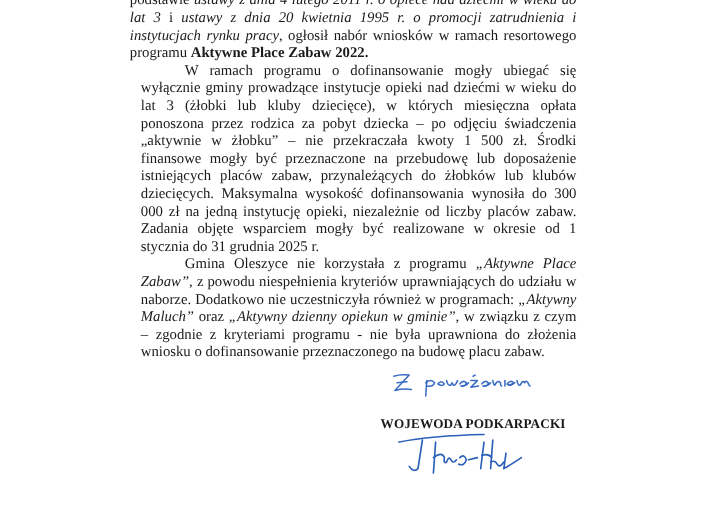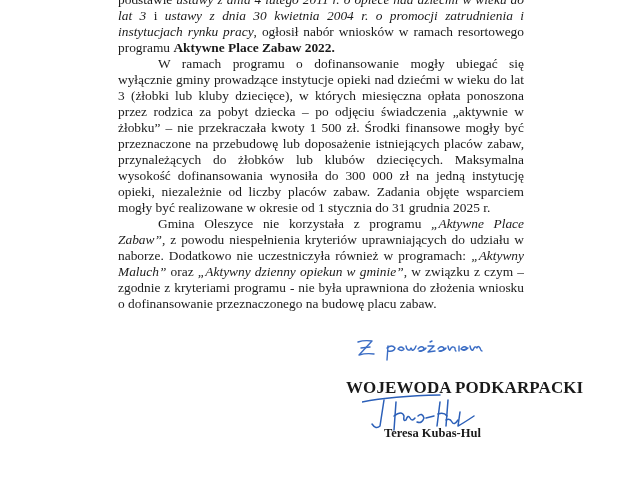--- a/index.html
+++ b/index.html
@@ -31,41 +31,42 @@
       font-size: 13.4px;
       line-height: 16px;
       text-align: justify;
     }
     .body-text p {
       margin: 0;
       padding: 0;
     }
     .body-text p.indent {
       text-indent: 40px;
+      margin-left: 10px;
     }
     .body-text p.first {
       text-indent: 0;
     }
     .it { font-style: italic; }
     .b { font-weight: bold; }
 
     .closing {
       position: absolute;
       left: 354px;
       top: 336px;
       width: 180px;
       height: 26px;
     }
     .closing svg { display: block; }
 
     .sig-title {
       position: absolute;
       left: 346px;
       top: 378px;
-      font-size: 17px;
+      font-size: 12px;
       font-weight: bold;
       letter-spacing: 0.1px;
       white-space: nowrap;
     }
     .signature {
       position: absolute;
       left: 362px;
       top: 392px;
       width: 130px;
       height: 42px;
@@ -79,21 +80,21 @@
       font-weight: bold;
       white-space: nowrap;
     }
   </style>
 </head>
 <body>
 
 <div class="page">
 
   <div class="body-text">
-    <p class="first"><span>podstawie </span><span class="it">ustawy z dnia 4 lutego 2011 r. o opiece nad dziećmi w wieku do lat 3</span><span> i </span><span class="it">ustawy z dnia 30 kwietnia 2004 r. o promocji zatrudnienia i instytucjach rynku pracy</span><span>, ogłosił nabór wniosków w ramach resortowego programu </span><span class="b">Aktywne Place Zabaw 2022.</span></p>
+    <p class="first"><span>podstawie </span><span class="it">ustawy z dnia 4 lutego 2011 r. o opiece nad dziećmi w wieku do lat 3</span><span> i </span><span class="it">ustawy z dnia 20 kwietnia 1995 r. o promocji zatrudnienia i instytucjach rynku pracy</span><span>, ogłosił nabór wniosków w ramach resortowego programu </span><span class="b">Aktywne Place Zabaw 2022.</span></p>
 
     <p class="indent">W ramach programu o dofinansowanie mogły ubiegać się wyłącznie gminy prowadzące instytucje opieki nad dziećmi w wieku do lat 3 (żłobki lub kluby dziecięce), w których miesięczna opłata ponoszona przez rodzica za pobyt dziecka – po odjęciu świadczenia „aktywnie w żłobku” – nie przekraczała kwoty 1 500 zł. Środki finansowe mogły być przeznaczone na przebudowę lub doposażenie istniejących placów zabaw, przynależących do żłobków lub klubów dziecięcych. Maksymalna wysokość dofinansowania wynosiła do 300 000 zł na jedną instytucję opieki, niezależnie od liczby placów zabaw. Zadania objęte wsparciem mogły być realizowane w okresie od 1 stycznia do 31 grudnia 2025 r.</p>
 
     <p class="indent"><span>Gmina Oleszyce nie korzystała z programu </span><span class="it">„Aktywne Place Zabaw”</span><span>, z powodu niespełnienia kryteriów uprawniających do udziału w naborze. Dodatkowo nie uczestniczyła również w programach: </span><span class="it">„Aktywny Maluch”</span><span> oraz </span><span class="it">„Aktywny dzienny opiekun w gminie”</span><span>, w związku z czym – zgodnie z kryteriami programu - nie była uprawniona do złożenia wniosku o dofinansowanie przeznaczonego na budowę placu zabaw.</span></p>
   </div>
 
   <div class="closing">
     <svg width="180" height="26" viewBox="0 0 180 26">
       <g fill="none" stroke="#3a6cc4" stroke-width="1.4" stroke-linecap="round" stroke-linejoin="round">
 
@@ -129,15 +130,14 @@
         <path d="M64 26 L72 24"></path>
         <path d="M78 10 L75 34"></path>
         <path d="M76 22 Q82 20 85 24"></path>
         <path d="M86 8 L84 34"></path>
         <path d="M84 28 Q88 26 90 30 Q92 34 96 28"></path>
         <path d="M98 20 L96 34 Q100 32 112 24"></path>
       </g>
     </svg>
   </div>
 
-  <div class="sig-name">Teresa Kubas-Hul</div>
 
 </div>
 
 </body></html>

